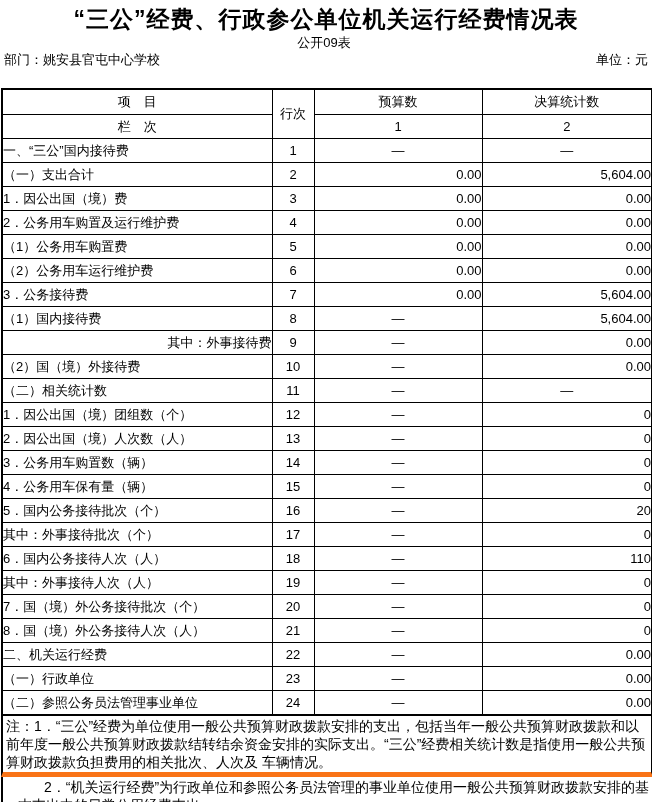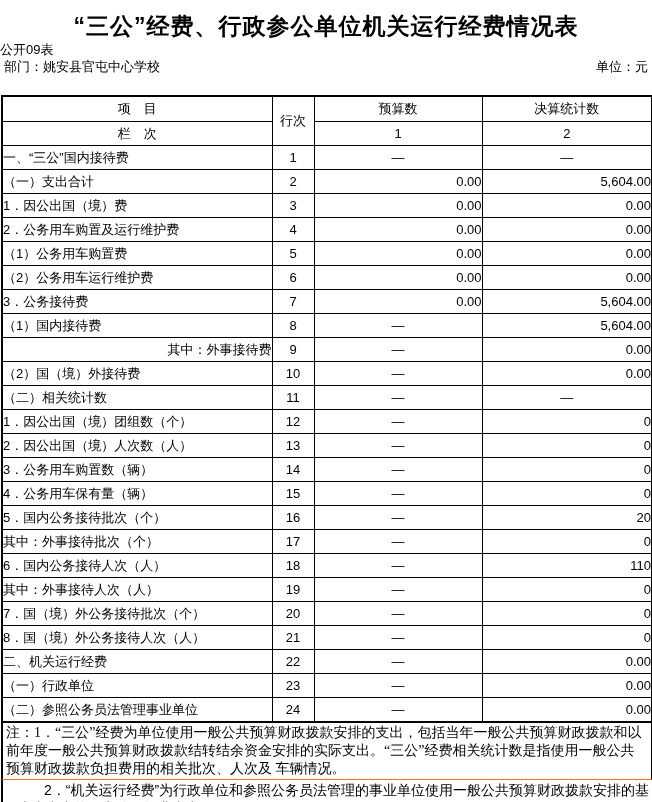--- a/index.html
+++ b/index.html
@@ -2,24 +2,24 @@
 <html><head>
 <meta charset="utf-8">
 <style>
   html,body{margin:0;padding:0;background:#ffffff;color:#000000;}
   body{
     width:652px;height:802px;overflow:hidden;
     font-family:"Liberation Sans","DejaVu Sans",sans-serif;
   }
   .page-title{
     text-align:center;font-weight:bold;font-size:23px;line-height:28px;
-    padding-top:12px;letter-spacing:1px;
+    padding-top:5px;letter-spacing:1px;
   }
   .form-code{
-    text-align:left;font-size:13px;line-height:16px;padding-right:4px;margin-top:2px;
+    text-align:center;font-size:13px;line-height:16px;padding-right:4px;margin-top:2px;
   }
   .meta-row{
     display:flex;justify-content:space-between;align-items:flex-end;
     font-size:13px;line-height:17px;padding:0 4px;margin-bottom:20px;
   }
   table.report{
     border-collapse:collapse;table-layout:fixed;width:650px;margin-left:1px;
     border:2px solid #000;
     padding-left:24px;
   }
@@ -34,21 +34,21 @@
   td.ind2{padding-left:33px;}
   td.ind3{padding-left:61px;text-align:right;}
   td.rn{text-align:center;}
   td.val{text-align:right;padding-right:5px;}
   td.val.dash{text-align:center;padding-right:0;}
   .note{
     width:642px;margin-left:1px;
     border:2px solid #000;border-top:none;
     font-size:14px;line-height:18px;padding:1px 3px;
   }
-  .note.first{border-bottom:1px solid #f97316;font-family:Liberation Serif, serif;}
+  .note.first{border-bottom:5px solid #f97316;}
   .note.second{text-indent:26px;padding-left:15px;}
 </style>
 </head>
 <body>
 
 <div>
 
   <div class="page-title">“三公”经费、行政参公单位机关运行经费情况表</div>
 
   <div class="form-code">公开09表</div>

